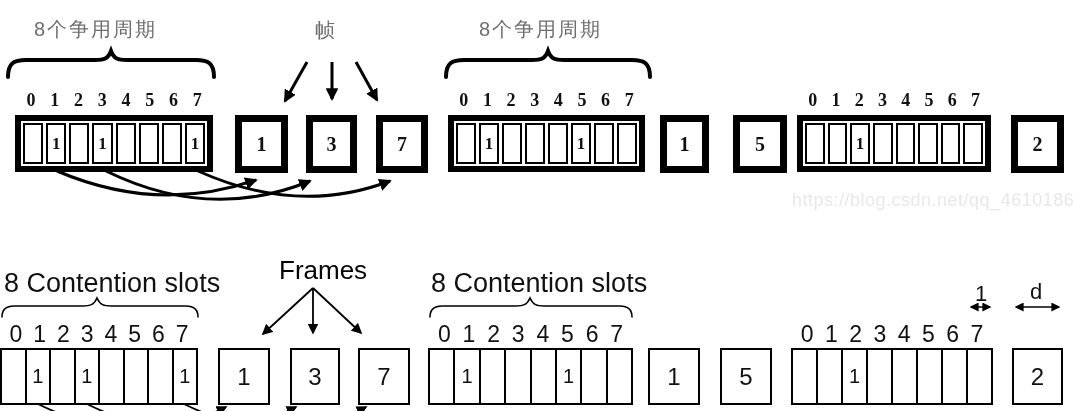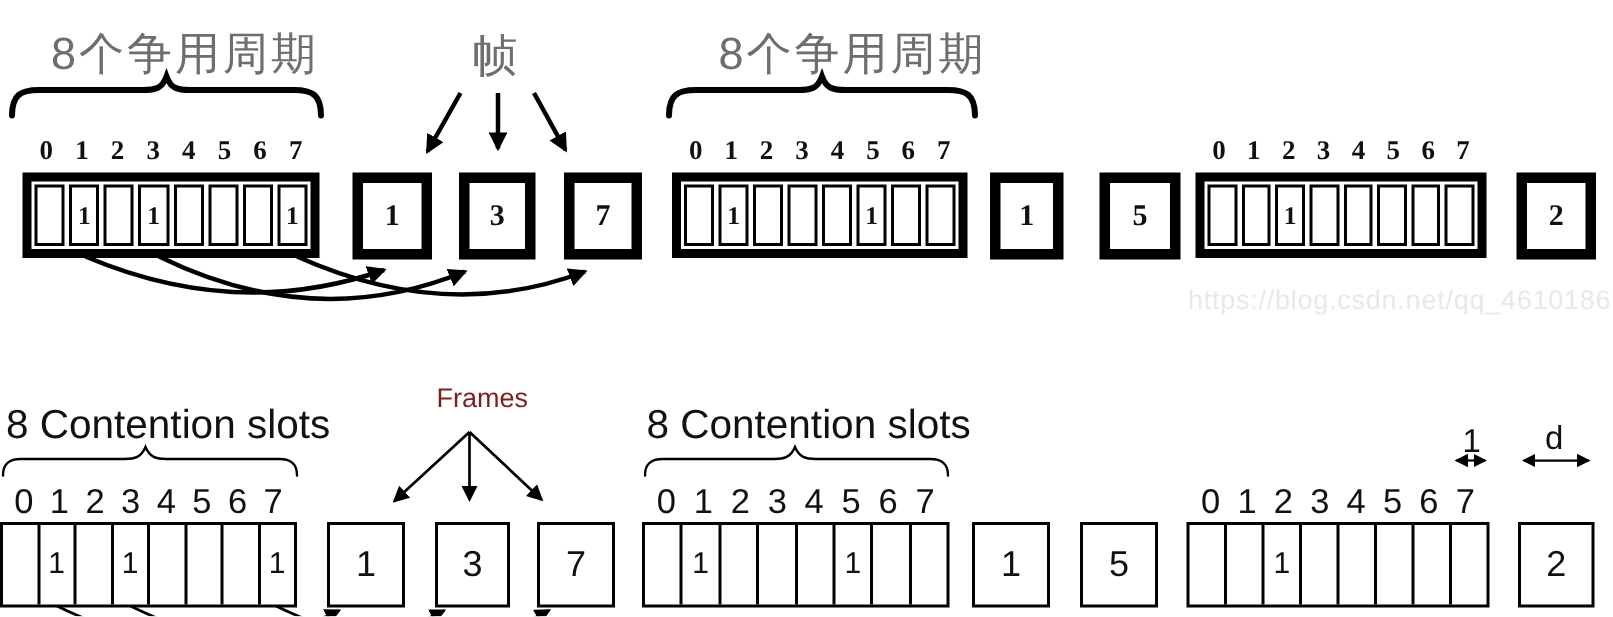--- a/index.html
+++ b/index.html
@@ -2,23 +2,23 @@
 <html><head>
 <meta charset="utf-8">
 <style>
   html,body{margin:0;padding:0;background:#fff;}
   #stage{position:relative;width:1075px;height:411px;background:#fff;overflow:hidden;
          font-family:"Liberation Sans",sans-serif;}
   svg.overlay{position:absolute;left:0;top:0;width:1075px;height:411px;pointer-events:none;}
 
   
   .lbl{position:absolute;white-space:nowrap;}
-  .cn{color:#6e6e6e;font-size:30px;letter-spacing:2px;font-family:"Liberation Sans",sans-serif;}
+  .cn{color:#6e6e6e;font-size:20px;letter-spacing:2px;font-family:"Liberation Sans",sans-serif;}
   .en{color:#111;font-size:27px;}
-  .frames-en{color:#7f1d1d;font-size:18px;margin-left:12px;}
+  .frames-en{color:#000000;font-size:26px;}
   .wm{color:#e8e8e8;font-size:18px;letter-spacing:.5px;}
 
   
   .srow{position:absolute;}
   .nums{position:absolute;left:4px;right:4px;display:flex;}
   .nums span{flex:1;text-align:center;}
   .nums.t{top:-25px;font:700 18px "Liberation Serif",serif;color:#111;}
   .nums.b{top:-27px;font:400 23px "Liberation Sans",sans-serif;color:#111;}
   .sbox{display:flex;box-sizing:border-box;background:#fff;height:57px;}
   .sbox.t{border:6px solid #000;padding:2px;gap:3px;}

